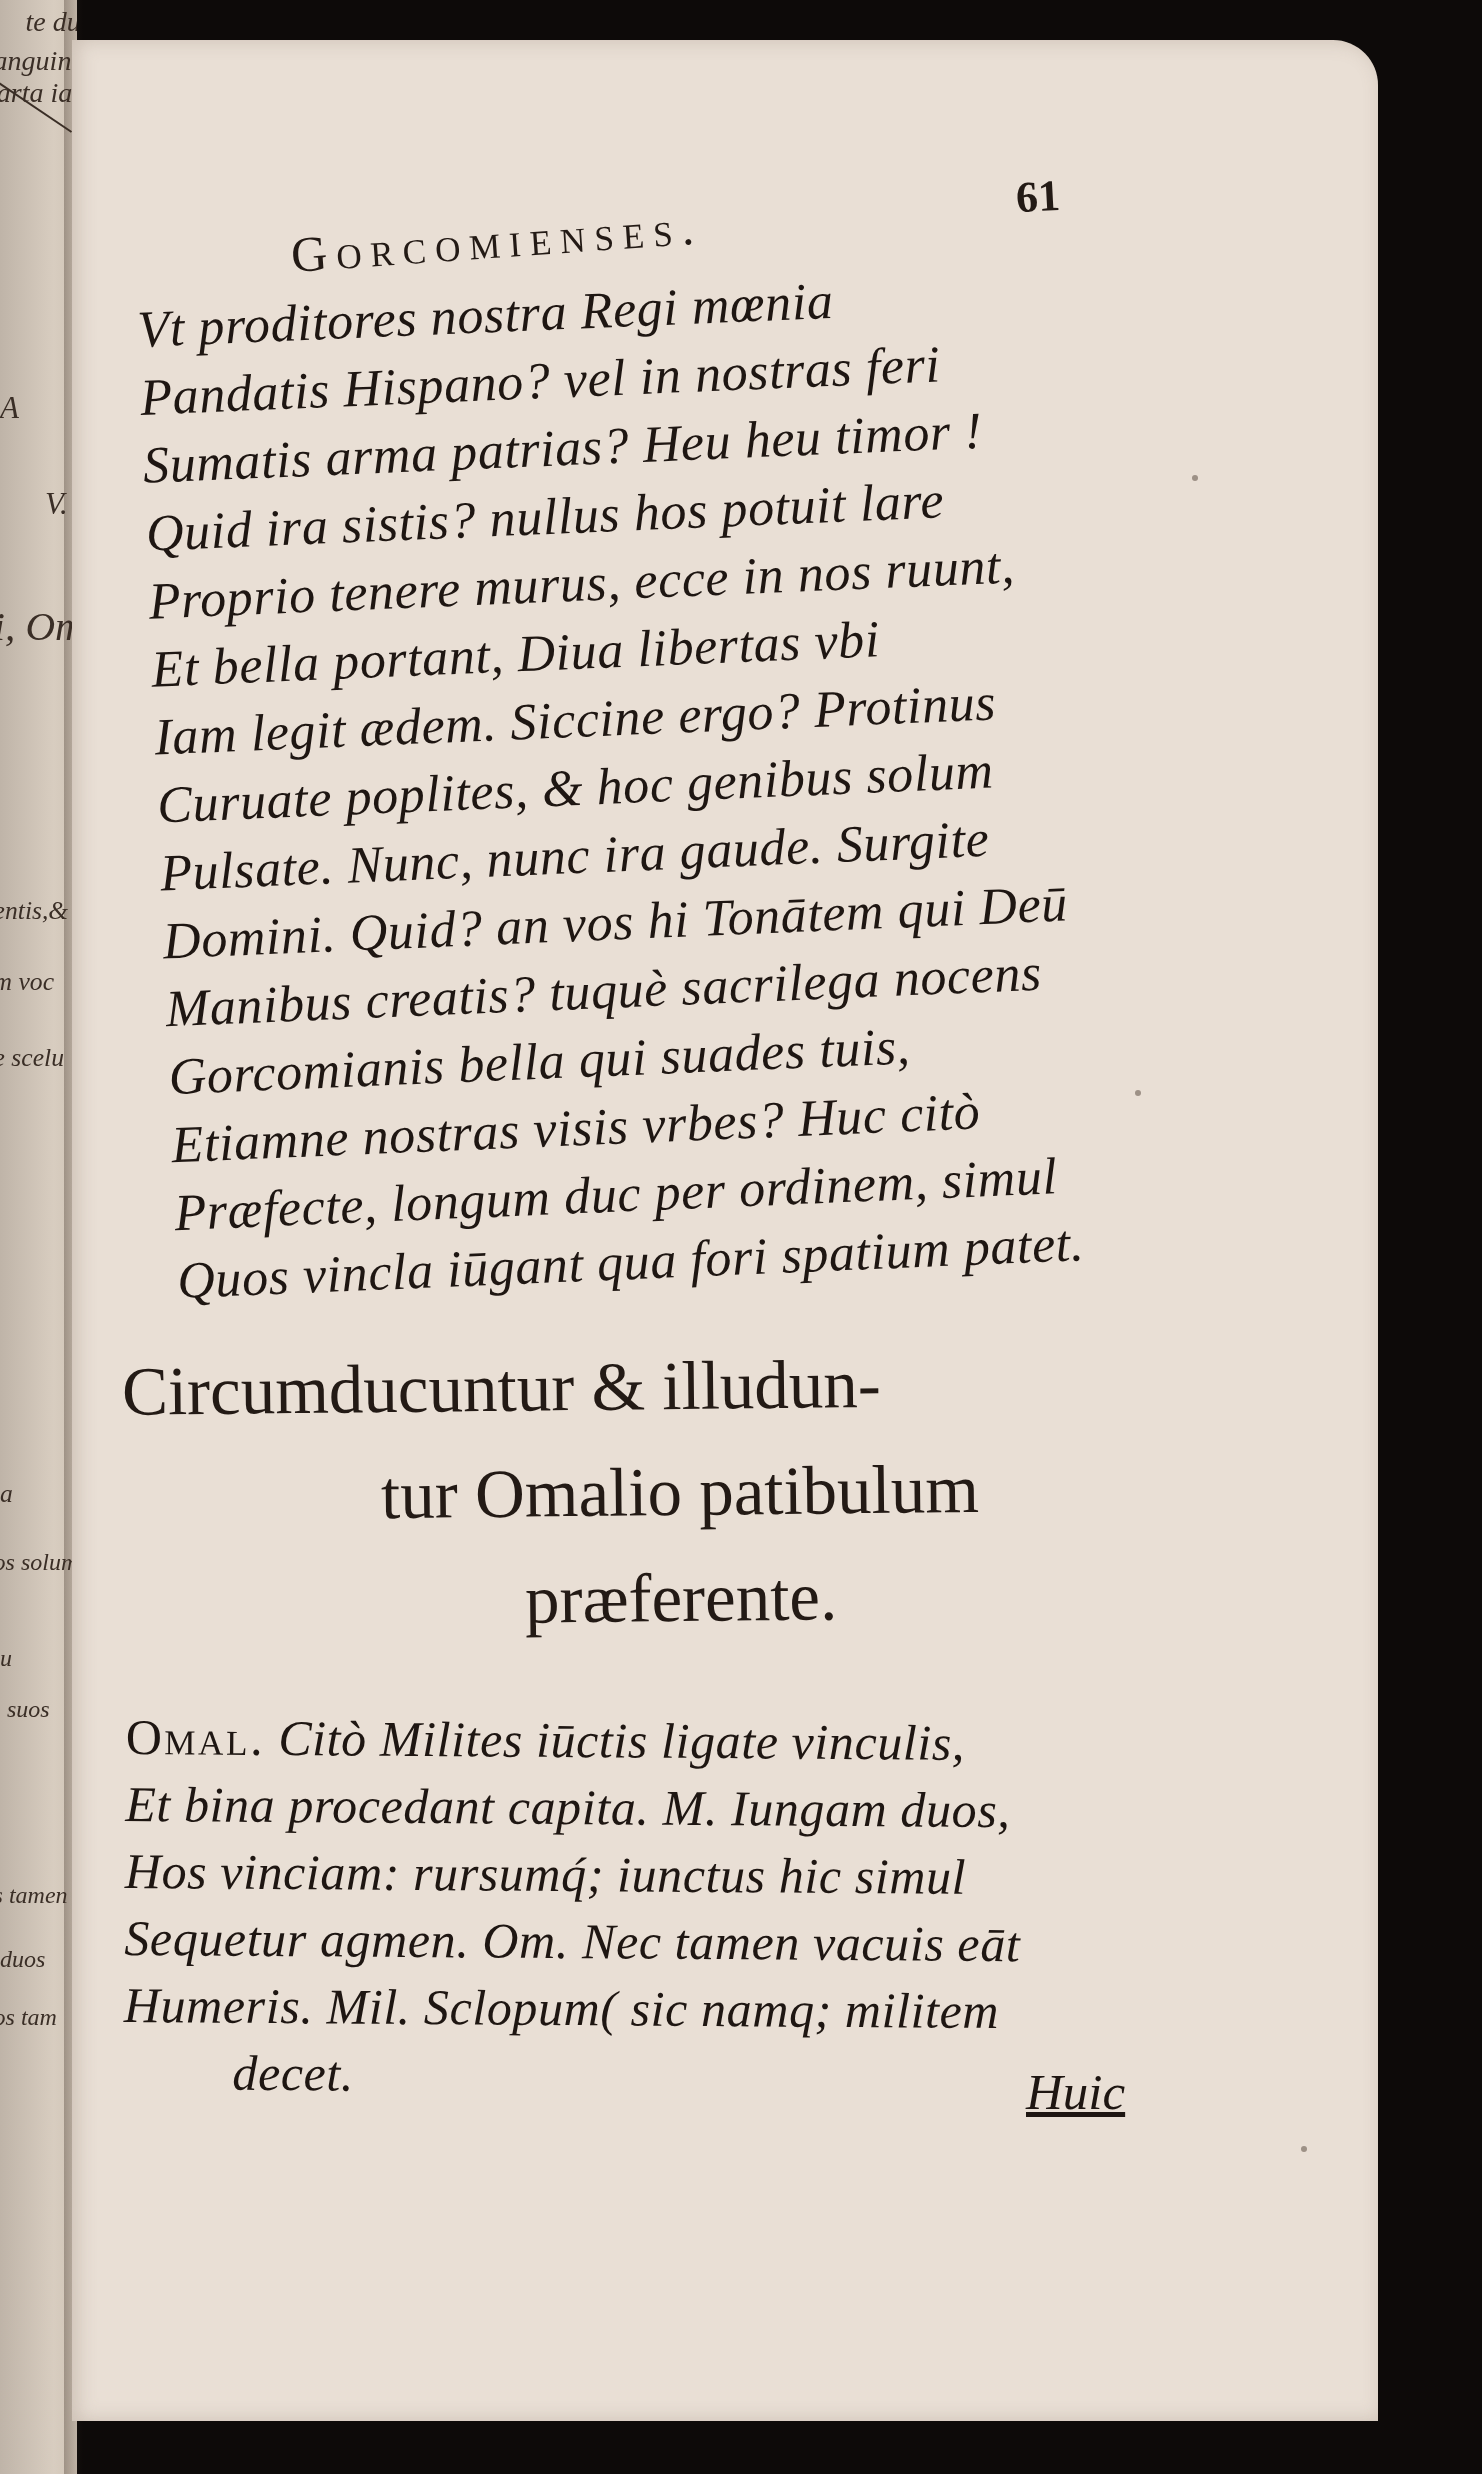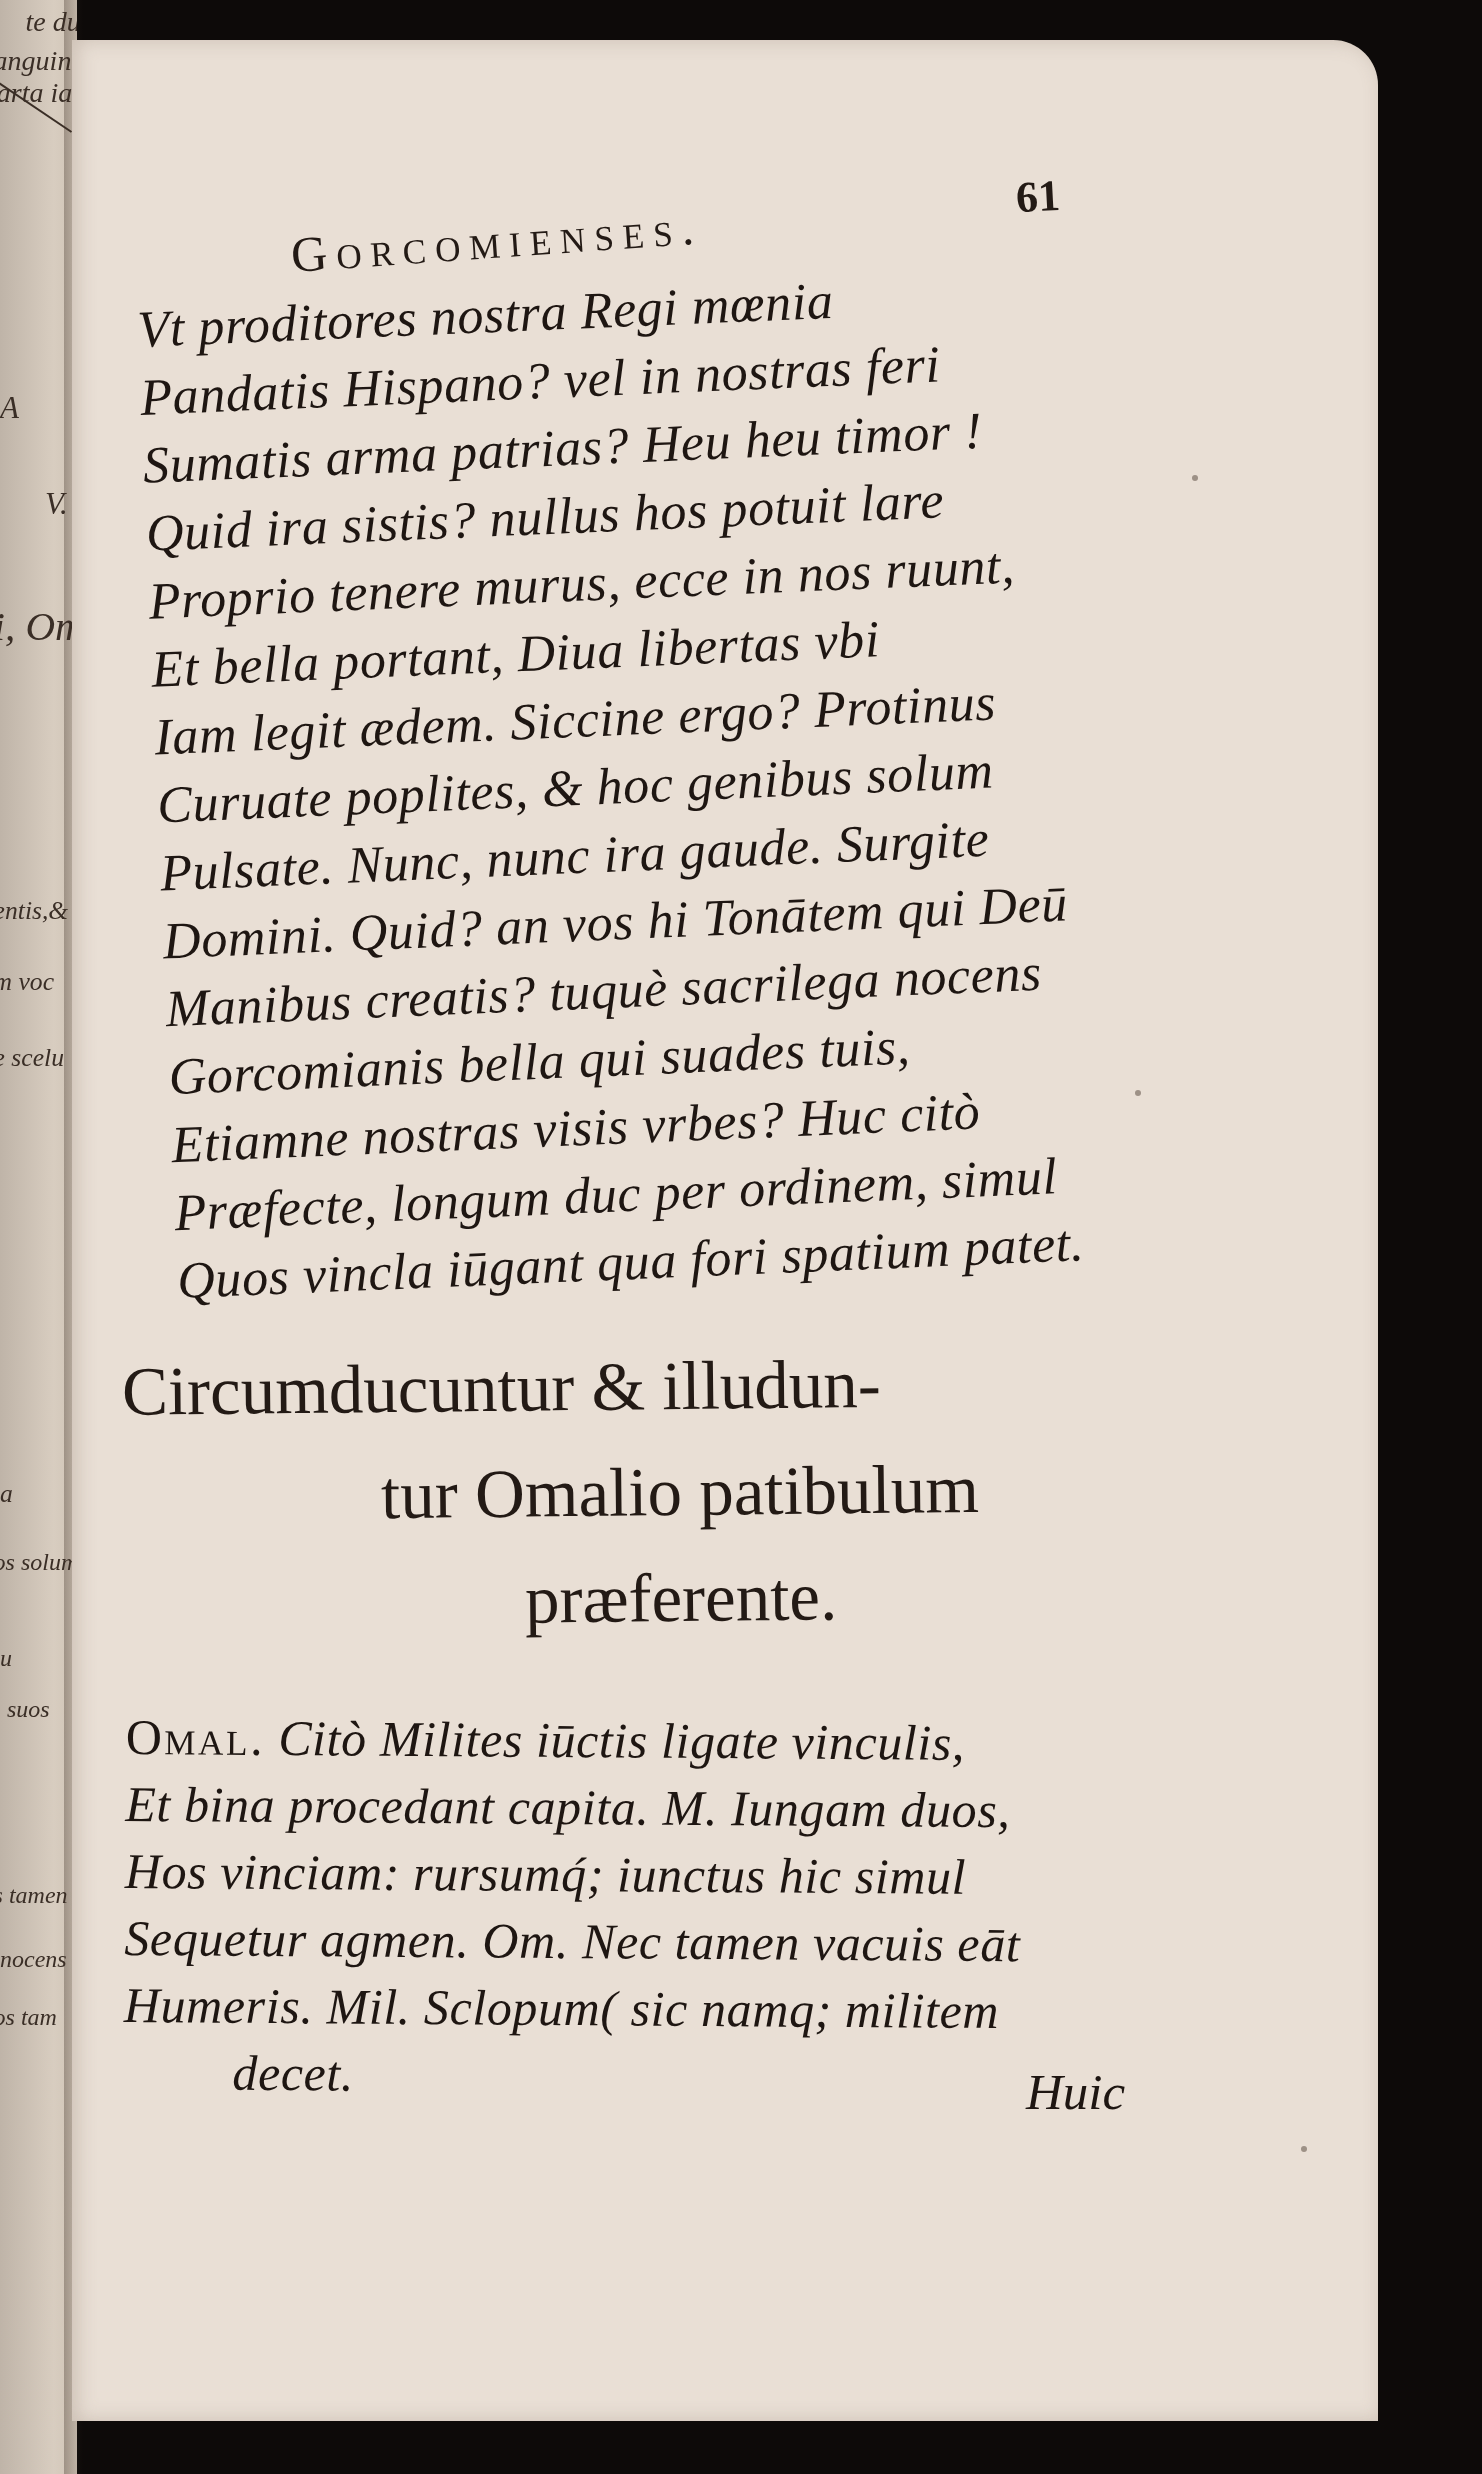--- a/index.html
+++ b/index.html
@@ -65,21 +65,21 @@
     transform:rotate(0.4deg); transform-origin:left top;
   }
   .dialogue .line { font-size:50px; line-height:67px; }
   .speaker {
     font-style:normal; font-variant:small-caps; letter-spacing:2.6px;
   }
   .indent { padding-left:109px; }
   .catchword {
     position:absolute; left:954px; top:2023px;
     font-family:"Liberation Serif", serif; font-style:italic;
-    font-size:51px; color:#1e1612;
+    font-size:51px; color:#1e1612;text-decoration:underline;
   }
   .blemish {
     position:absolute; width:6.4px; height:6.4px; border-radius:50%;
     background:#6b5d52; opacity:0.6;
   }
 </style>
 </head>
 <body>
 
 <div class="left-page">
@@ -92,21 +92,21 @@
       <div class="frag" style="top: 486px; left: 45px; font-size: 31px;">V.</div>
       <div class="frag" style="top: 602px; left: -6.4px; font-size: 41px;">i, Om</div>
       <div class="frag" style="top: 896px; left: -6.4px; font-size: 25.6px;">entis,&amp;</div>
       <div class="frag" style="top: 967px; left: -6.4px; font-size: 25.6px;">m voc</div>
       <div class="frag" style="top: 1043px; left: -6.4px; font-size: 25.6px;">e scelu</div>
       <div class="frag" style="top: 1479px; left: 0px; font-size: 25.6px;">a</div>
       <div class="frag" style="top: 1549px; left: -6.4px; font-size: 24px;">os solum</div>
       <div class="frag" style="top: 1645px; left: 0px; font-size: 24px;">u</div>
       <div class="frag" style="top: 1696px; left: 0px; font-size: 24px; padding-left: 7px;">suos</div>
       <div class="frag" style="top: 1882px; left: -6.4px; font-size: 24px;">s tamen</div>
-      <div class="frag" style="top: 1946px; left: 0px; font-size: 24px;">nocens</div>
+      <div class="frag" style="top: 1946px; left: 0px; font-size: 24px;">duos</div>
       <div class="frag" style="top: 2004px; left: -6.4px; font-size: 24px;">os tam</div>
     </div>
 </div>
 <div class="spine-shadow"></div>
 
 <div class="page">
   <div class="page-number">61</div>
   <div class="running-head">Gorcomienses.</div>
 
   <div class="verse">

